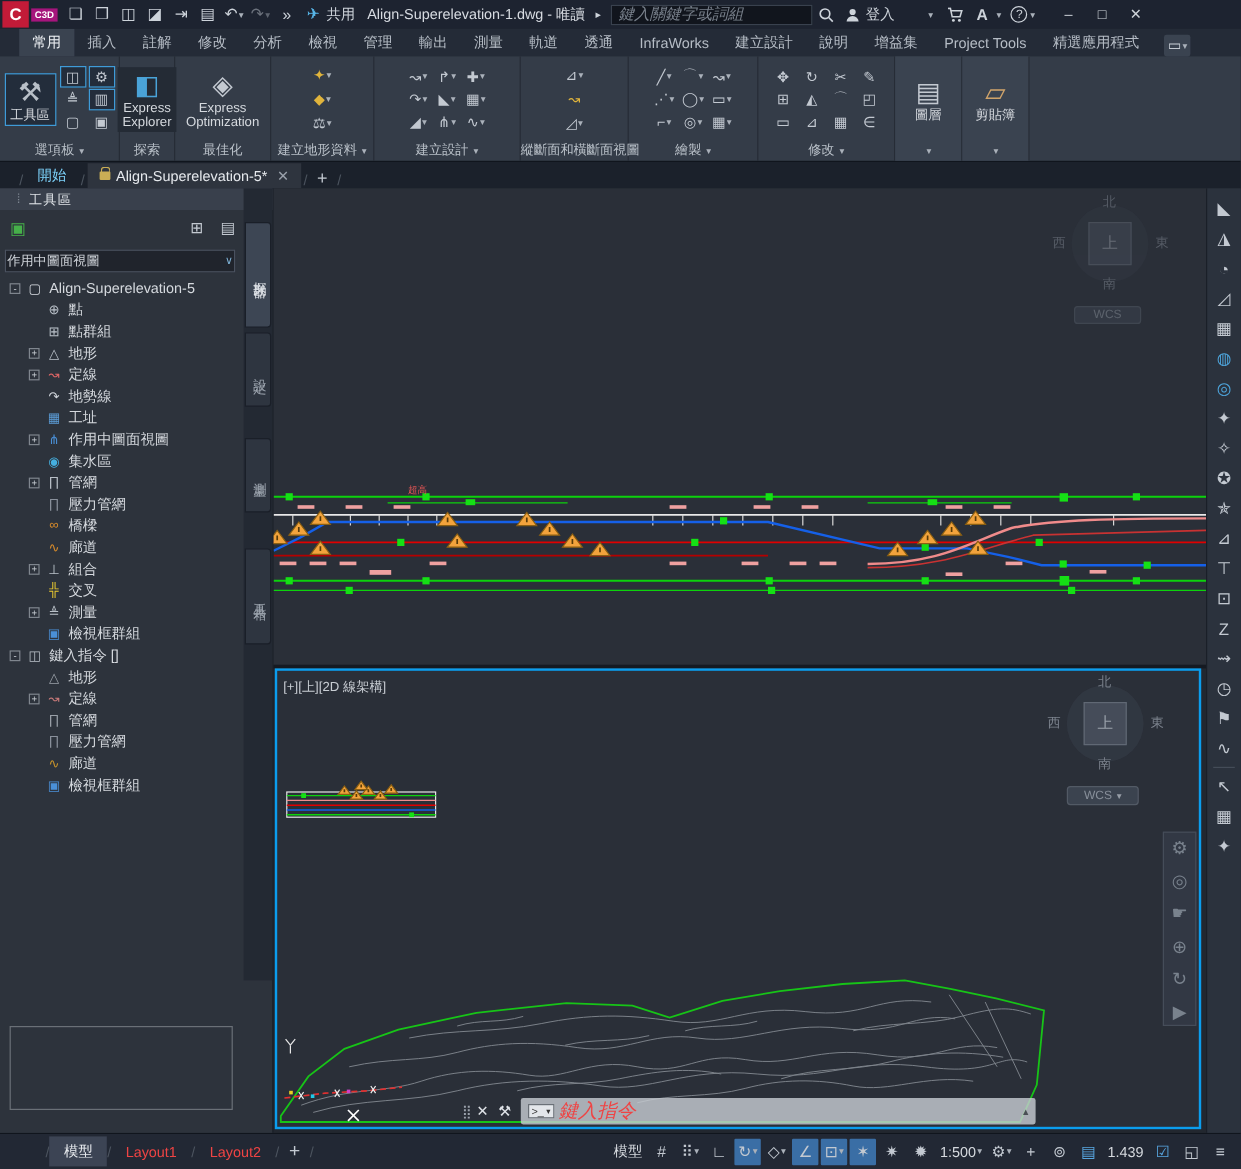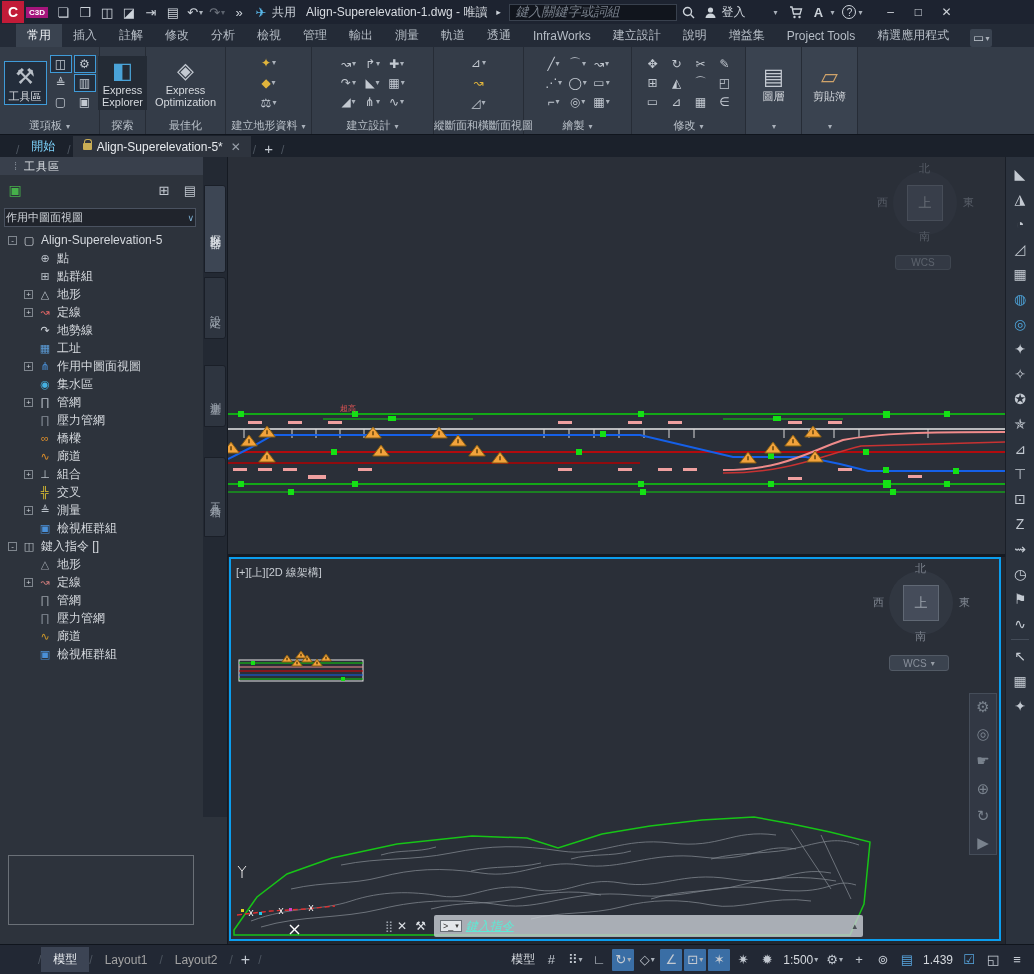--- a/index.html
+++ b/index.html
@@ -89,29 +89,29 @@
      border:1px solid #454d59; display:flex; flex-direction:column; align-items:center; padding-top:2px; gap:6px;}
   #navbar .ico { color:#79828d; font-size:15px; height:22px;}
   
   #cmdbar { position:absolute; left:154px; top:356px; width:478px; height:22px; display:flex; align-items:center;}
   #cmd-grip { color:#9aa1ab; font-size:11px; letter-spacing:-2px; margin-right:6px;}
   #cmd-close,#cmd-wrench { color:#dfe3e8; font-size:12px; margin-right:8px;}
   #cmd-field { flex:1; height:22px; background:rgba(198,203,209,.82); border-radius:2px;
      display:flex; align-items:center; padding:0 6px; color:#3a3f46;}
   #cmd-prompt { border:1px solid #6a7077; background:#e3e6ea; font-size:9px; padding:0 2px; color:#333;
      margin-right:4px; display:flex; align-items:center; gap:2px;}
-  #cmd-text { font-style:italic; font-size:12px; color:#5eead4;text-decoration:underline;}
+  #cmd-text { font-style:italic; font-size:16px; color:#ef4444;}
   
   #right-toolbar { width:29px; height:100%; background:#2b323d; border-left:1px solid #1a1f28;
      display:flex; flex-direction:column; align-items:center; padding-top:4px;}
   #right-toolbar .ico { height:25px; width:24px; font-size:14px;}
   .tb-div { width:18px; height:1px; background:#444c58; margin:3px 0;}
   
   #statusbar { height:30px; background:#222834; display:flex; align-items:center; border-top:1px solid #10151d;}
-  .ltab { padding:4px 12px; color:#a3a3a3; font-size:12px;}
+  .ltab { padding:4px 12px; color:#ef4444; font-size:12px;}
   .ltab.active { background:#3c4454; color:#e8ebef;}
   .lslash { color:#4c545f; }
   #sb-right { margin-left:auto; display:flex; align-items:center; gap:2px; padding-right:6px;}
   .sbtn { height:22px; min-width:22px; display:flex; align-items:center; justify-content:center;
      color:#c3c9d1; font-size:13px; padding:0 3px; border-radius:1px;}
   .sbtn.active { background:#3a6ea5;}
   .sbtn.blue { color:#58a6e0;}
   .sbtn .lbl { font-size:12px; color:#d5d9de;}
   svg text { font-family:"DejaVu Sans",sans-serif; }
 </style>

